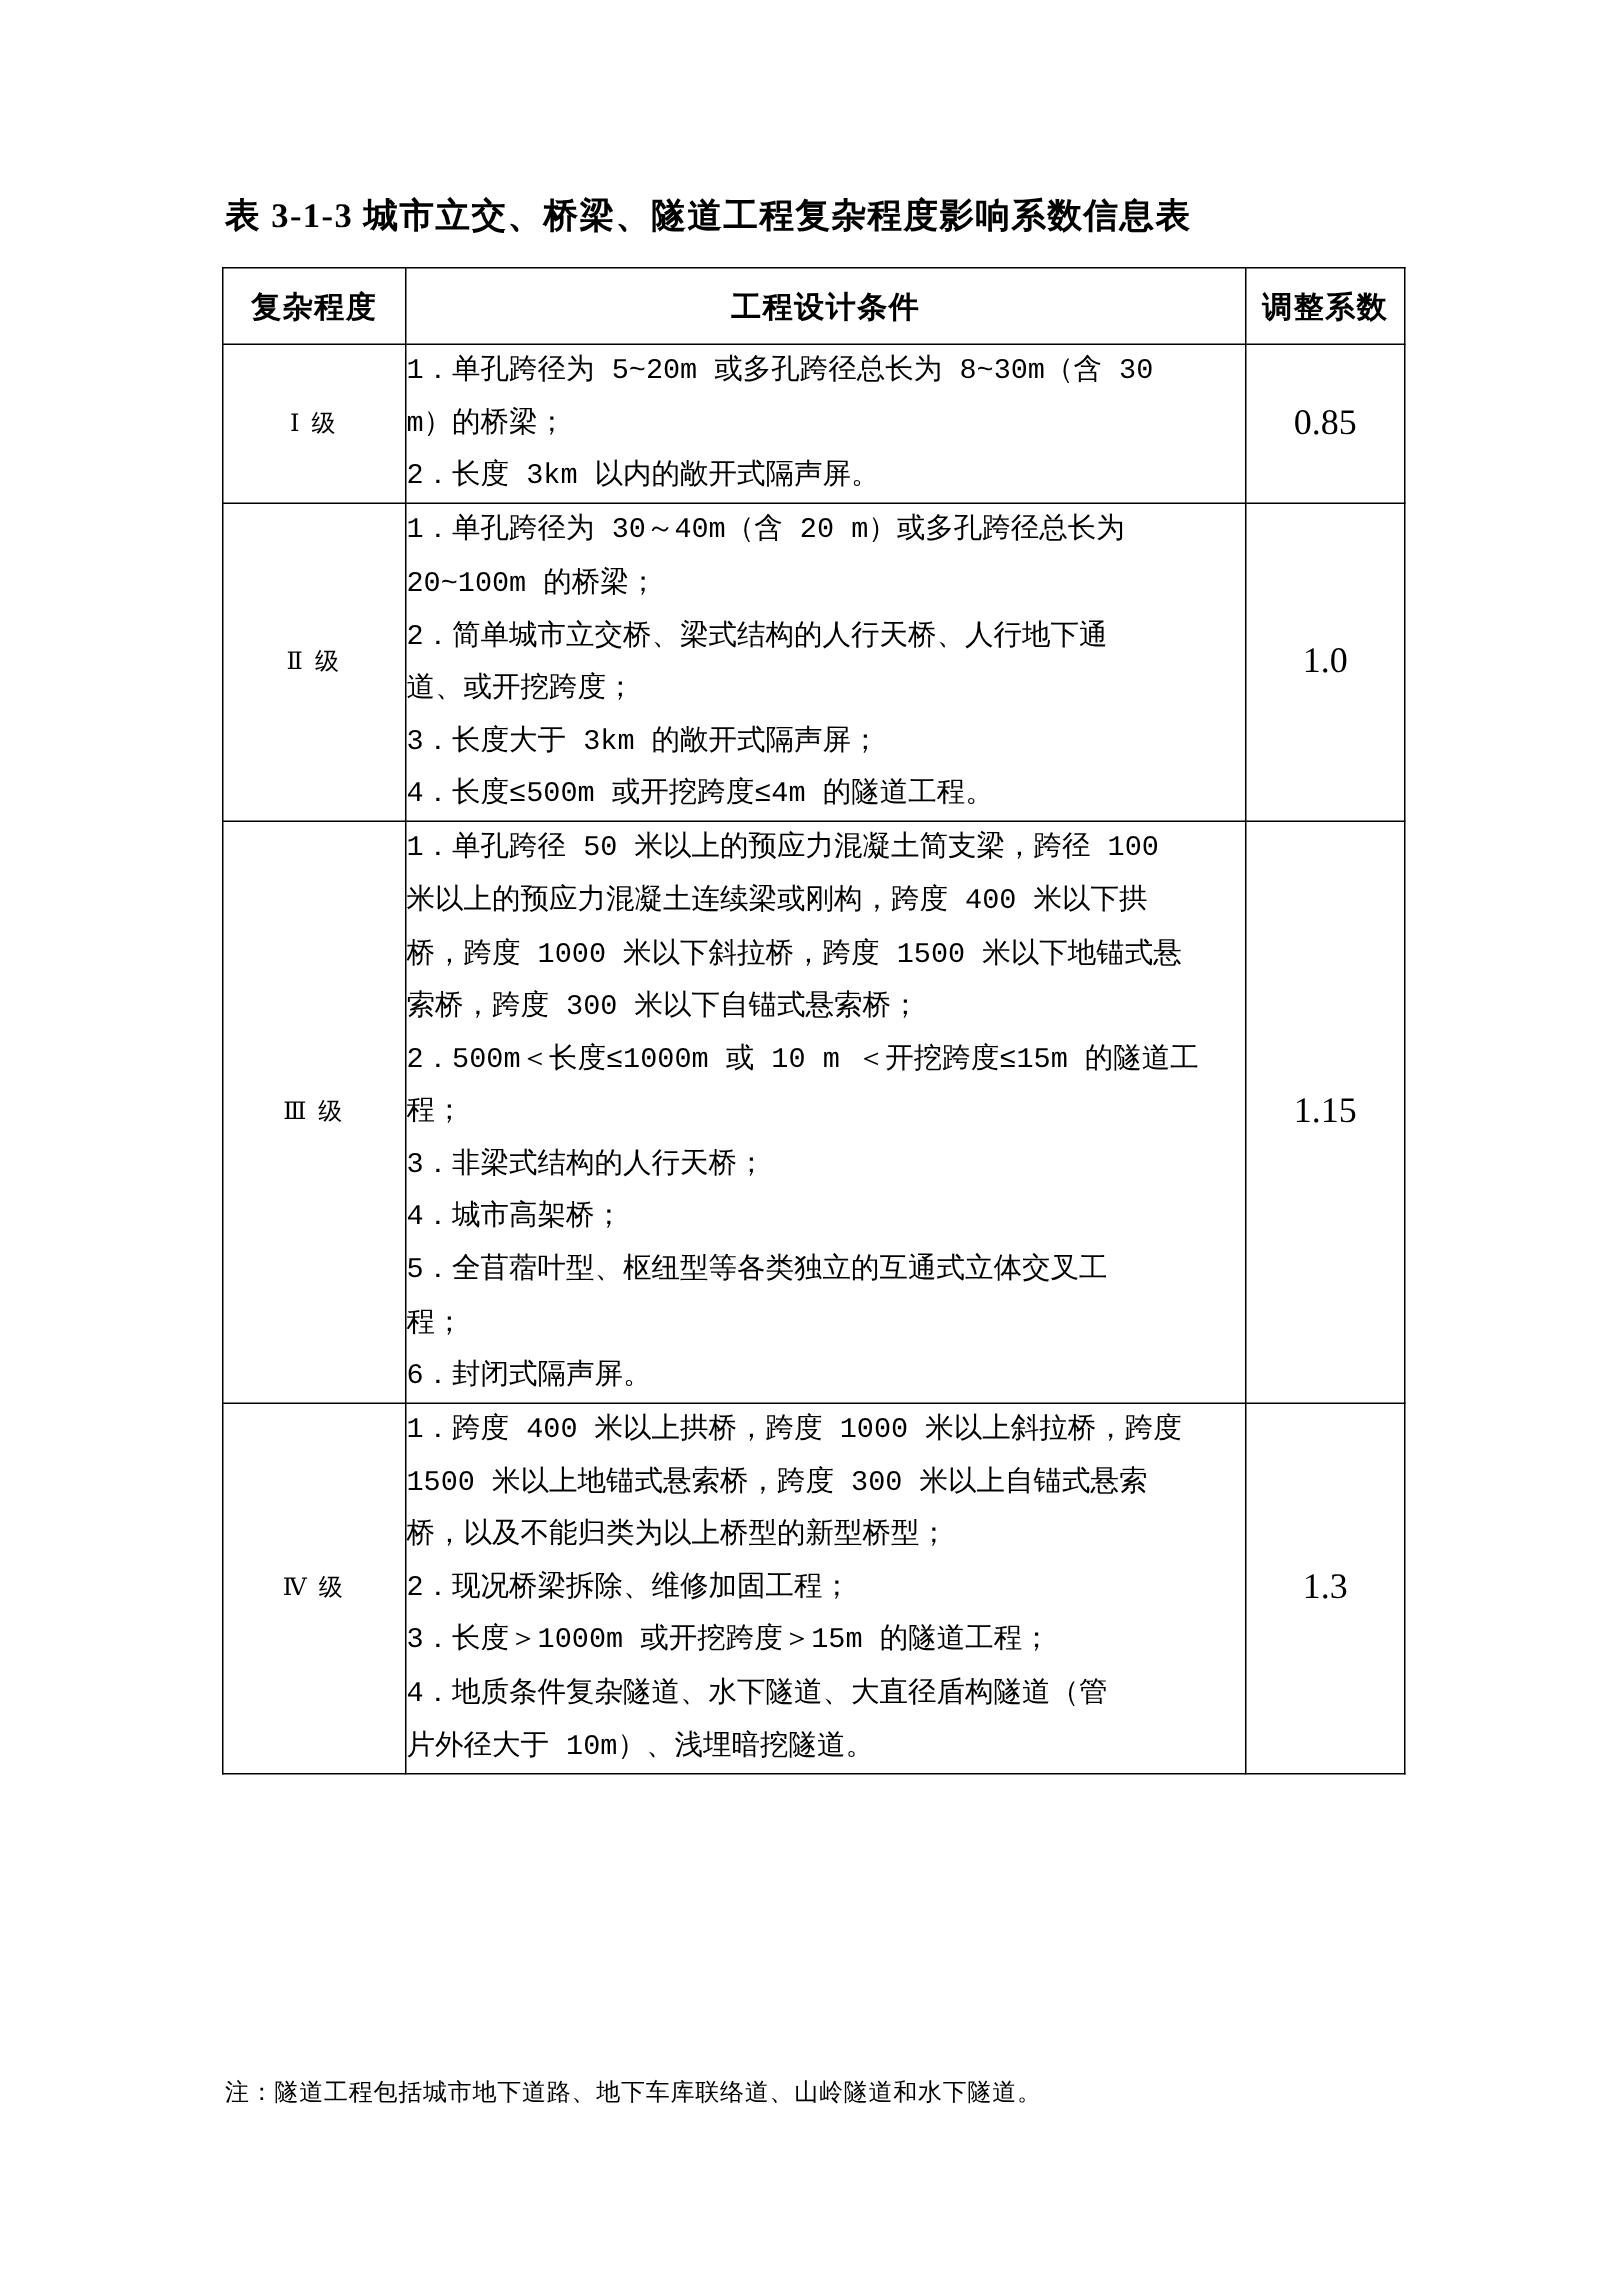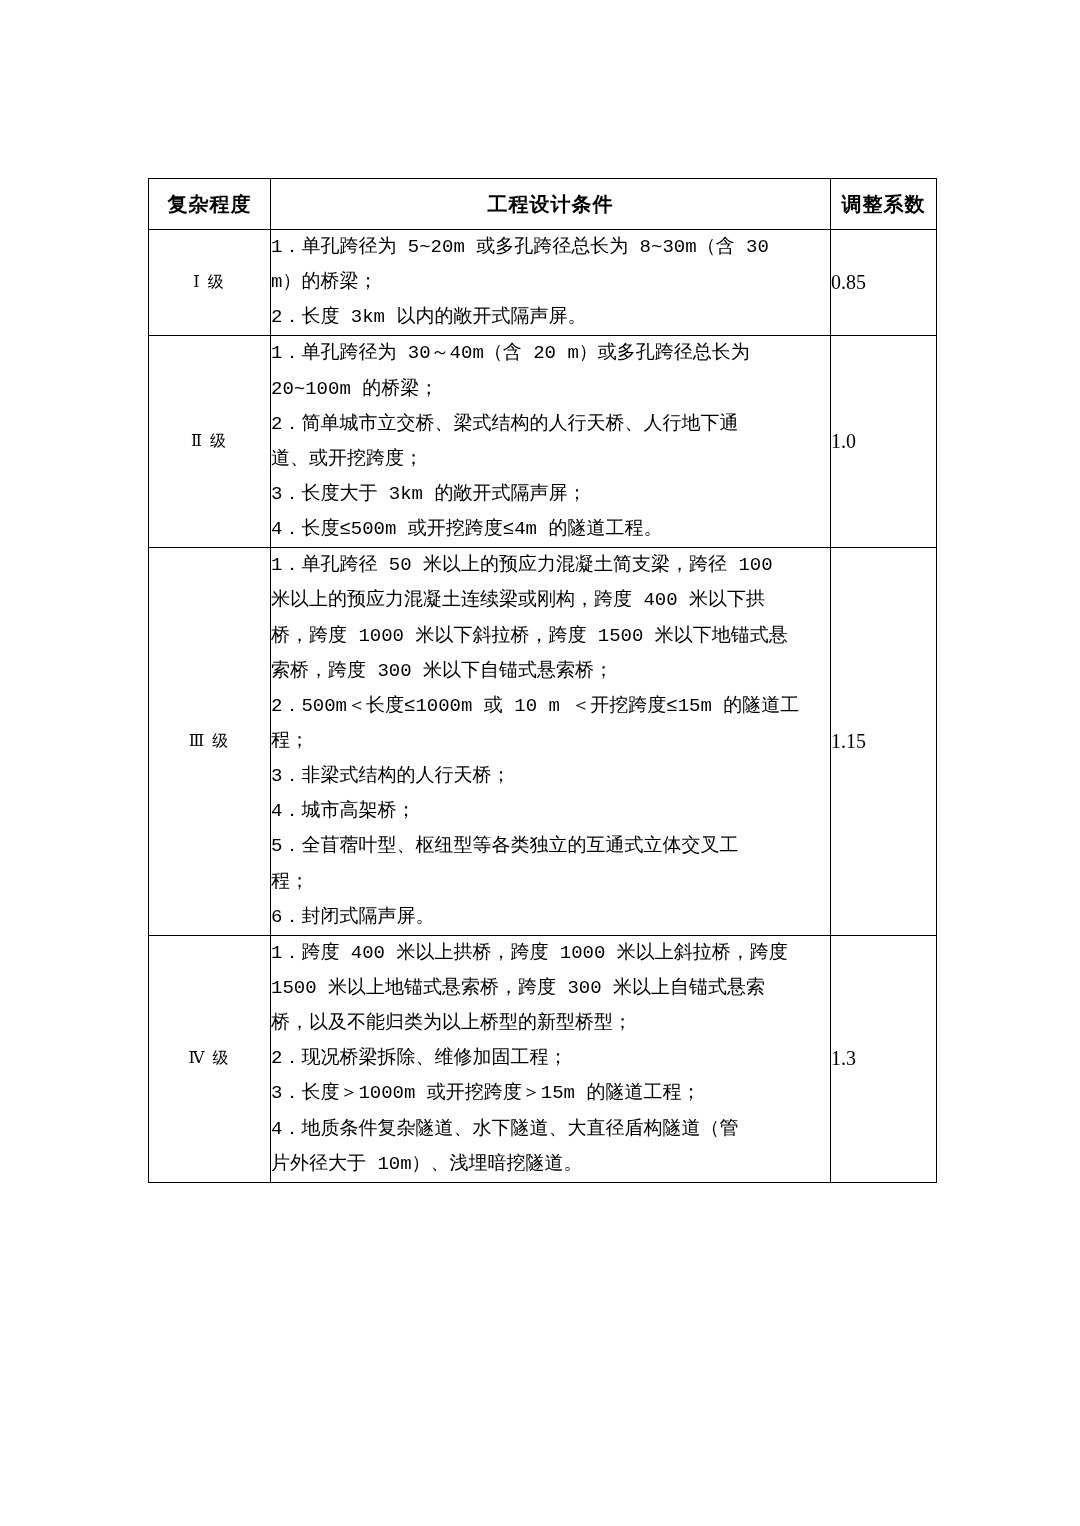--- a/index.html
+++ b/index.html
@@ -55,22 +55,22 @@
   col.c1 { width: 122px; }
   col.c2 { width: 560px; }
   col.c3 { width: 106px; }
 
   td.level {
     text-align: center;
     font-size: 16px;
     letter-spacing: 2px;
   }
   td.coef {
-    text-align: left;
-    font-size: 20px;
+    text-align: center;
+    font-size: 24px;
     margin-left: 12px;
   }
   td.cond {
     padding: 10px 14px 10px 18px;
     font-size: 19px;
     line-height: 1.85;
     text-align: left;
   }
   td.cond p {
     margin: 0;
@@ -85,20 +85,21 @@
     font-size: 16px;
     letter-spacing: 0.5px;
     white-space: nowrap;
   }
 </style>
 </head>
 <body>
 
 <div class="page">
 
+  <div class="doc-title">表 3-1-3   城市立交、桥梁、隧道工程复杂程度影响系数信息表</div>
 
   <table class="main">
     <colgroup>
       <col class="c1">
       <col class="c2">
       <col class="c3">
     </colgroup>
     <thead>
       <tr>
         <th class="hdr">复杂程度</th>
@@ -154,14 +155,15 @@
           <p>2．现况桥梁拆除、维修加固工程；</p>
           <p>3．长度＞1000m 或开挖跨度＞15m 的隧道工程；</p>
           <p>4．地质条件复杂隧道、水下隧道、大直径盾构隧道（管</p>
           <p>片外径大于 10m）、浅埋暗挖隧道。</p>
         </td>
         <td class="coef">1.3</td>
       </tr>
     </tbody>
   </table>
 
+  <div class="note">注：隧道工程包括城市地下道路、地下车库联络道、山岭隧道和水下隧道。</div>
 
 </div>
 
 </body></html>

